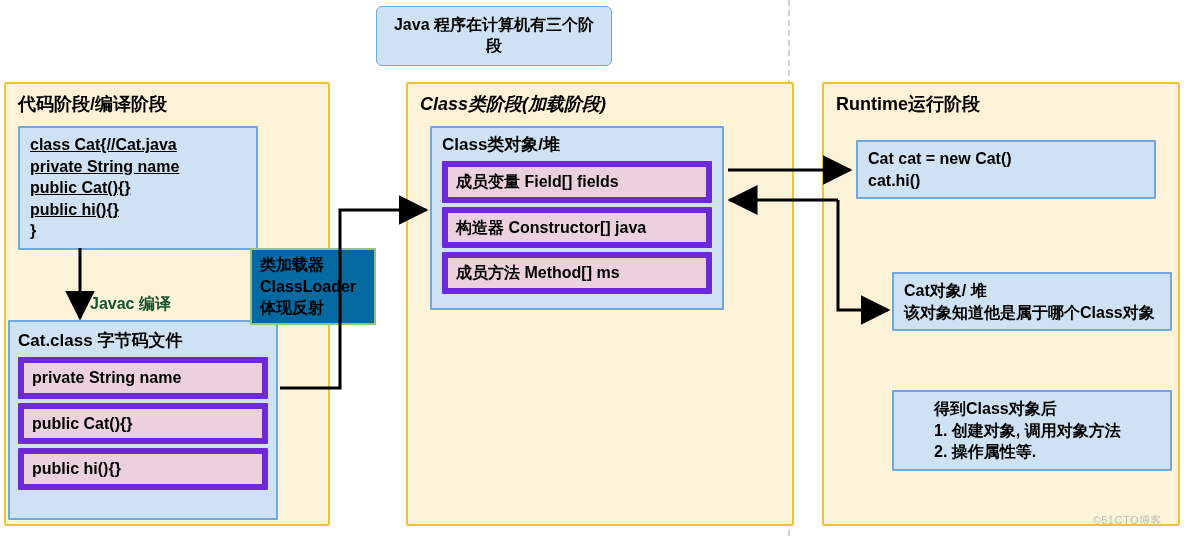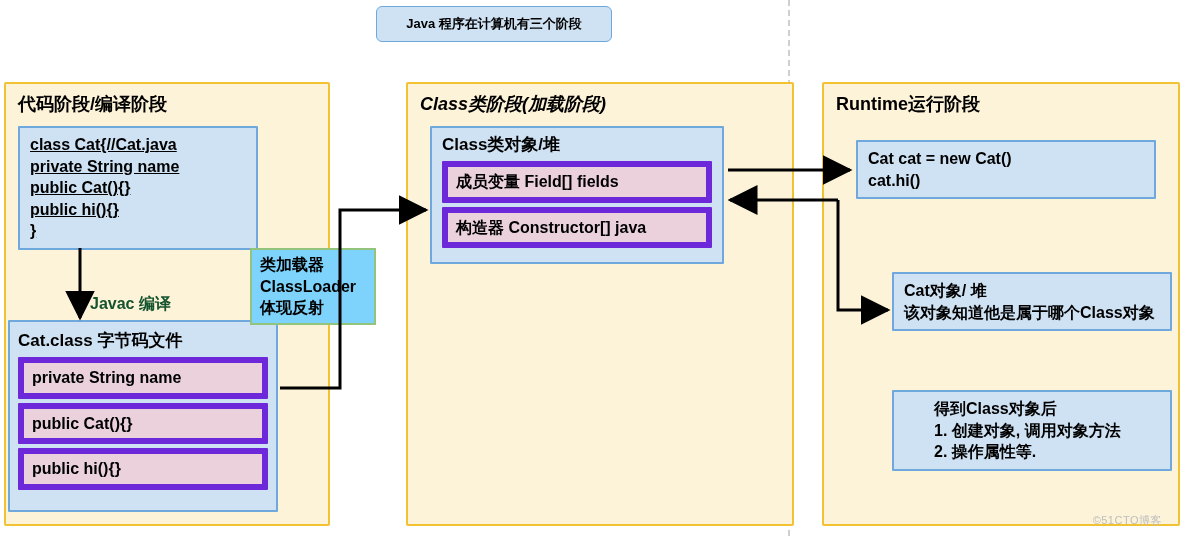--- a/index.html
+++ b/index.html
@@ -15,21 +15,21 @@
 
   .title-pill {
     position: absolute;
     left: 376px; top: 6px;
     width: 236px;
     padding: 8px 12px;
     background: #cfe2f3;
     border: 1px solid #6fa8dc;
     border-radius: 6px;
     font-weight: bold;
-    font-size: 13px;
+    font-size: 16px;
     text-align: center;
     color: #000;
   }
 
   .stage {
     position: absolute;
     background: #fdf3d8;
     border: 2px solid #f1c232;
     border-radius: 2px;
   }
@@ -63,21 +63,21 @@
     border-radius: 1px;
     padding: 4px 8px;
     margin: 4px 0;
     font-weight: bold;
     font-size: 16px;
     color: #000;
   }
 
   .green-box {
     position: absolute;
-    background: #7dd3fc;
+    background: #0369a1;
     border: 2px solid #93c47d;
     padding: 4px 8px;
     font-weight: bold;
     font-size: 16px;
     color: #000;
     line-height: 1.35;
   }
 
   .small-label {
     position: absolute;
@@ -121,39 +121,40 @@
 </div>
 
 <div class="box-blue" style="left:18px; top:126px; width:240px; white-space:pre;text-decoration:underline;">class Cat{//Cat.java
 private String name
 public Cat(){}
 public hi(){}
 }</div>
 
 <div class="small-label" style="left:90px; top:281px;">Javac 编译</div>
 
-<div class="box-blue" style="left:8px; top:320px; width:270px; padding:8px 8px 16px 8px;">
+<div class="box-blue" style="left:8px; top:320px; width:270px; padding:8px 8px 24px 8px;">
   <div class="hdr">Cat.class 字节码文件</div>
   <span class="pill">private String name</span>
   <span class="pill">public Cat(){}</span>
   <span class="pill">public hi(){}</span>
 </div>
 
 <div class="green-box" style="left:250px; top:248px; width:126px; white-space:pre;">类加载器
 ClassLoader
 体现反射</div>
 
 <div class="stage" style="left:406px; top:82px; width:388px; height:444px;font-style:italic;">
   <div class="stage-label">Class类阶段(加载阶段)</div>
 </div>
 
 <div class="box-blue" style="left:430px; top:126px; width:294px; padding:6px 10px 10px 10px;">
   <div class="hdr">Class类对象/堆</div>
   <span class="pill">成员变量 Field[] fields</span>
   <span class="pill">构造器 Constructor[] java</span>
+  <span class="pill">成员方法 Method[] ms</span>
 </div>
 
 <div class="stage" style="left:822px; top:82px; width:358px; height:444px;">
   <div class="stage-label">Runtime运行阶段</div>
 </div>
 
 <div class="box-blue" style="left:856px; top:140px; width:300px; white-space:pre;">Cat cat = new Cat()
 cat.hi()</div>
 
 <div class="box-blue" style="left:892px; top:272px; width:280px; white-space:pre-wrap;">Cat对象/ 堆

